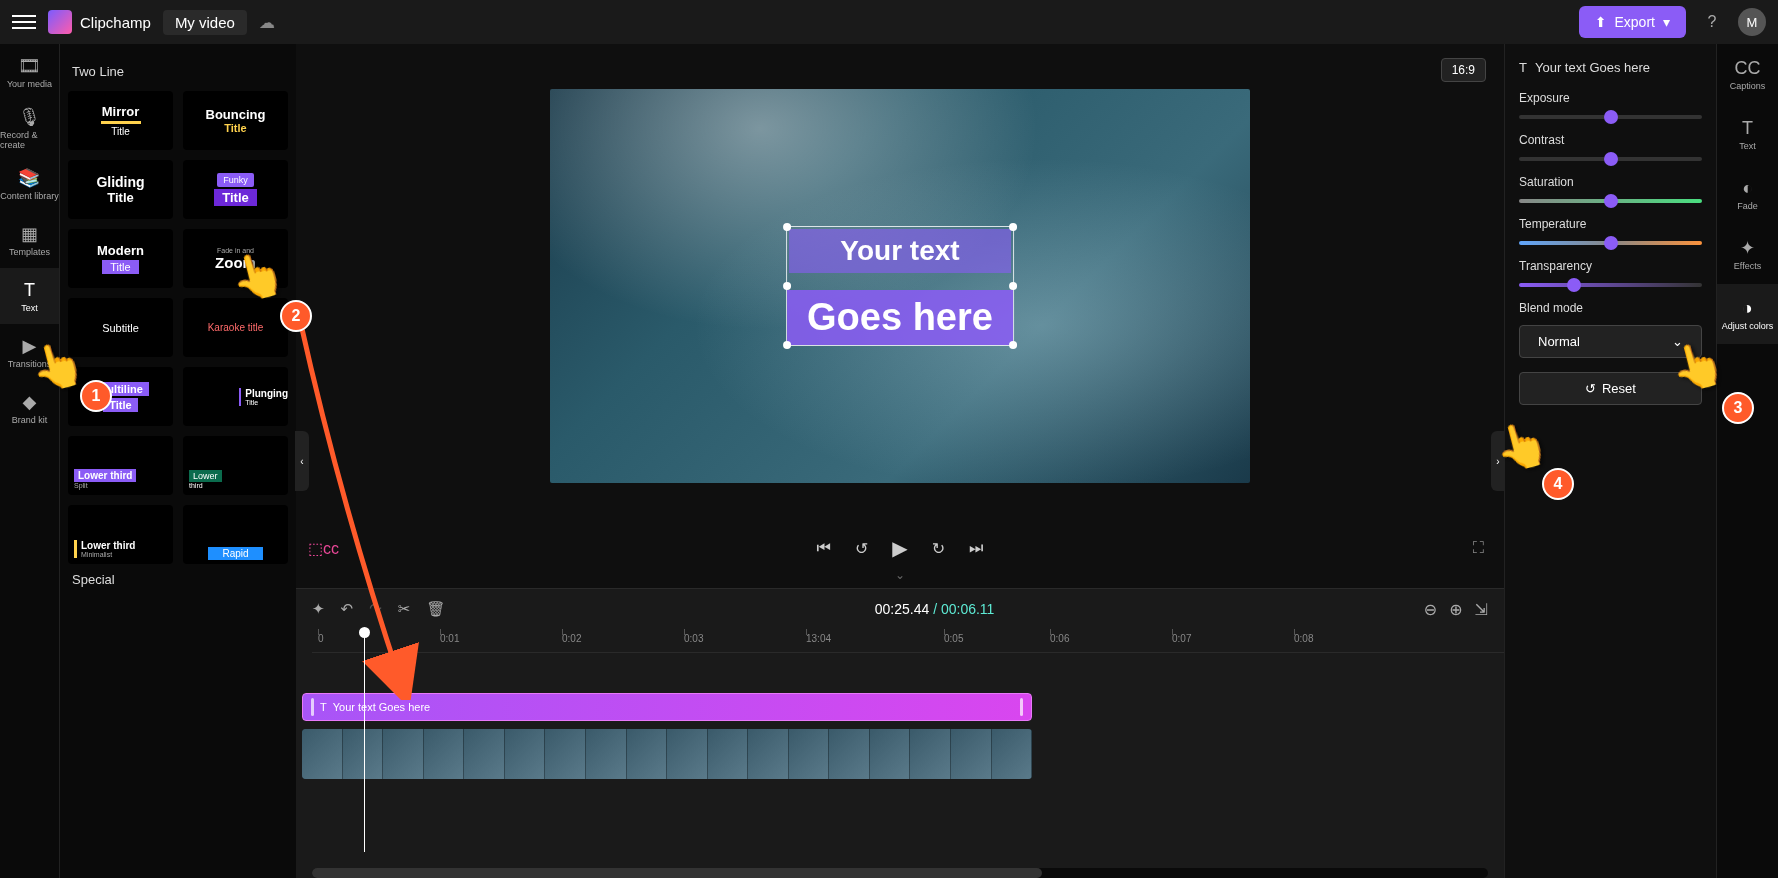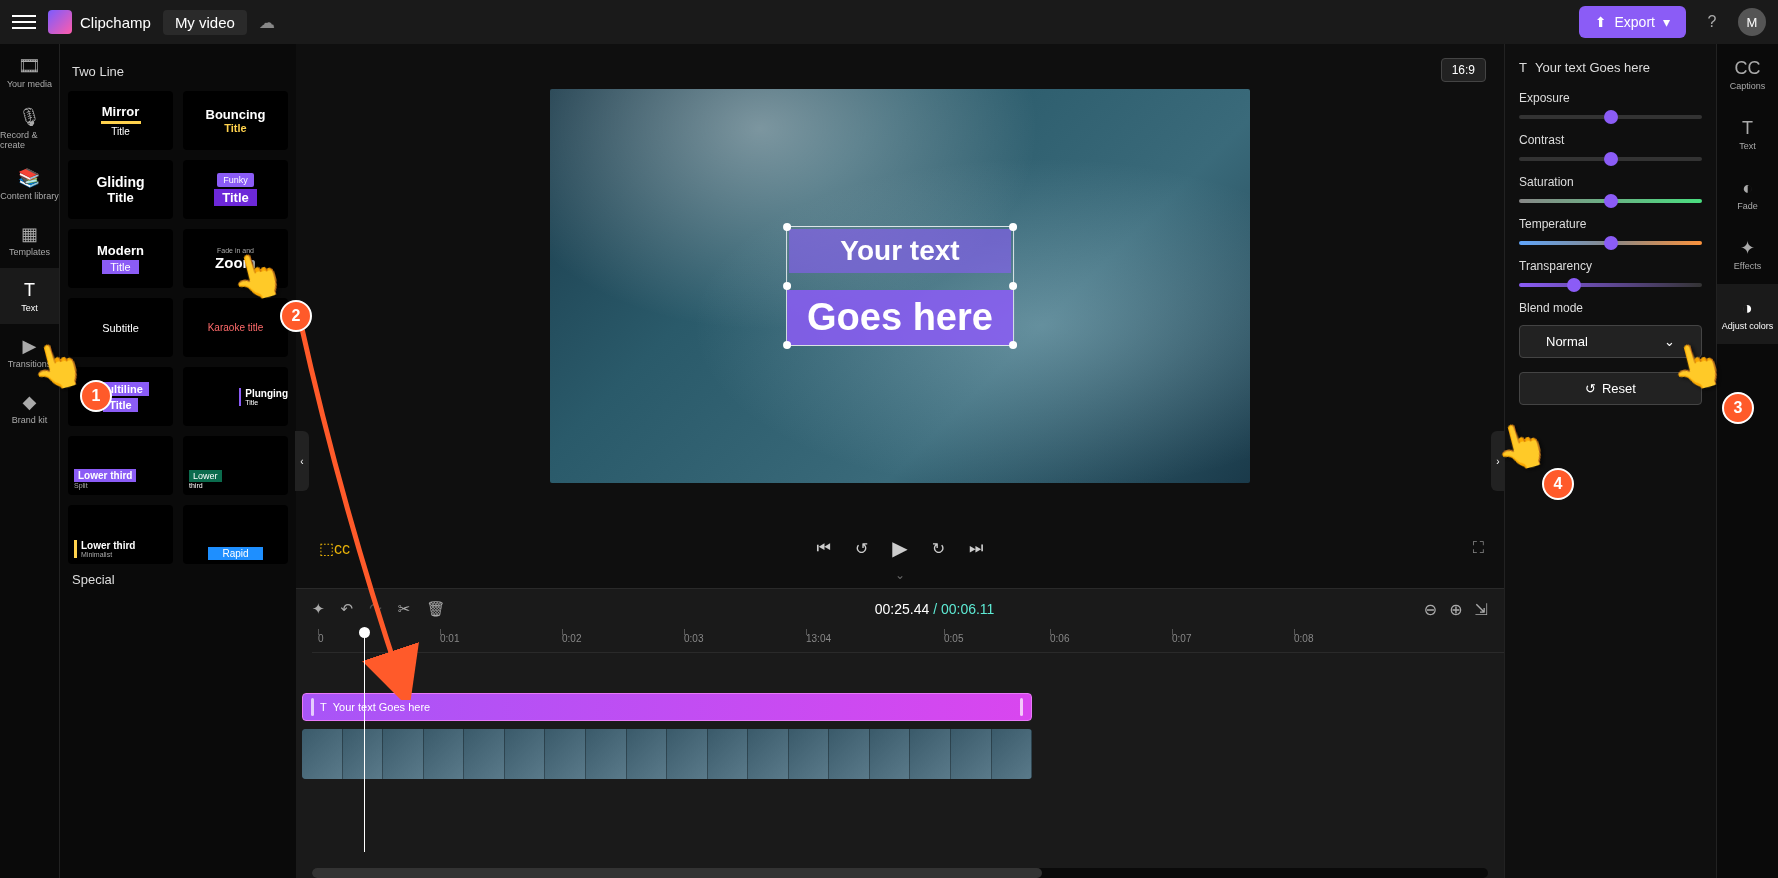--- a/index.html
+++ b/index.html
@@ -58,21 +58,21 @@
 .canvas { width: 700px; height: 394px; background: linear-gradient(135deg, #1a3a4a, #2a5a6a, #3a6a7a, #1a3a4a); position: relative; border-radius: 2px; overflow: hidden; }
 .wave-overlay { position: absolute; inset: 0; background: radial-gradient(ellipse at 30% 10%, rgba(255,255,255,0.4), transparent 40%), radial-gradient(ellipse at 70% 60%, rgba(200,230,240,0.3), transparent 50%); }
 .text-overlay { position: absolute; left: 50%; top: 50%; transform: translate(-50%, -50%); text-align: center; }
 .text-box { border: 1px solid rgba(255,255,255,0.8); padding: 0; position: relative; }
 .text-handle { position: absolute; width: 8px; height: 8px; background: #fff; border-radius: 50%; }
 .th-tl { top: -4px; left: -4px; } .th-tr { top: -4px; right: -4px; } .th-bl { bottom: -4px; left: -4px; } .th-br { bottom: -4px; right: -4px; } .th-ml { top: 50%; left: -4px; margin-top: -4px; } .th-mr { top: 50%; right: -4px; margin-top: -4px; }
 .text-line1 { background: rgba(139,92,246,0.6); padding: 6px 20px; font-size: 28px; font-weight: 700; margin: 2px; }
 .text-line2 { background: rgba(139,92,246,0.85); padding: 6px 20px; font-size: 38px; font-weight: 700; margin: 17px 0 0; }
 
 .controls { height: 40px; display: flex; align-items: center; justify-content: center; gap: 24px; padding: 0 20px; position: relative; }
-.ctrl-left { position: absolute; left: 23px; color: #eab308; }
+.ctrl-left { position: absolute; left: 12px; color: #ec4899; }
 .ctrl-right { position: absolute; right: 20px; color: #888; display: flex; gap: 12px; align-items: center; }
 .ctrl-btn { color: #ccc; font-size: 16px; cursor: pointer; }
 .play-btn { font-size: 20px; }
 .chevron-row { height: 20px; display: flex; justify-content: center; color: #666; font-size: 12px; }
 
 
 .timeline-area { height: 290px; background: #1a1a1a; border-top: 1px solid #2a2a2a; display: flex; flex-direction: column; }
 .timeline-toolbar { height: 40px; display: flex; align-items: center; padding: 0 16px; gap: 16px; }
 .tl-tool { color: #aaa; font-size: 15px; cursor: pointer; }
 .tl-spacer { flex: 1; }
@@ -93,21 +93,21 @@
 
 
 .right-panel { width: 212px; background: #0f0f0f; padding: 16px 14px; border-left: 1px solid #222; overflow-y: auto; }
 .prop-header { display: flex; align-items: center; gap: 8px; font-size: 13px; margin-bottom: 16px; color: #ddd; }
 .prop-label { font-size: 12px; color: #ddd; margin-bottom: 10px; margin-top: 14px; }
 .slider { height: 4px; background: #333; border-radius: 2px; position: relative; margin-bottom: 6px; }
 .slider-thumb { position: absolute; top: -5px; width: 14px; height: 14px; background: #8b5cf6; border-radius: 50%; }
 .slider.saturation { background: linear-gradient(90deg, #888, #4ade80); }
 .slider.temperature { background: linear-gradient(90deg, #60a5fa, #888, #fb923c); }
 .slider.transparency { background: linear-gradient(90deg, #8b5cf6, #333); }
-.select { background: #222; border: 1px solid #444; border-radius: 4px; padding: 8px 26px; font-size: 13px; display: flex; justify-content: space-between; align-items: center; margin-top: 6px; }
+.select { background: #222; border: 1px solid #444; border-radius: 4px; padding: 8px 18px; font-size: 13px; display: flex; justify-content: space-between; align-items: center; margin-top: 6px; }
 .reset-btn { background: #222; border: 1px solid #444; border-radius: 4px; padding: 8px; text-align: center; font-size: 13px; margin-top: 14px; display: flex; align-items: center; justify-content: center; gap: 6px; }
 
 
 .far-right-nav { width: 62px; background: #0a0a0a; border-left: 1px solid #222; display: flex; flex-direction: column; }
 .far-right-nav .nav-item { height: 60px; }
 .far-right-nav .nav-item.active { background: #1a1a1a; }
 
 
 .pointer { position: absolute; z-index: 100; pointer-events: none; }
 .hand { font-size: 44px; filter: drop-shadow(2px 2px 2px rgba(0,0,0,0.6)); transform: rotate(-15deg); }

